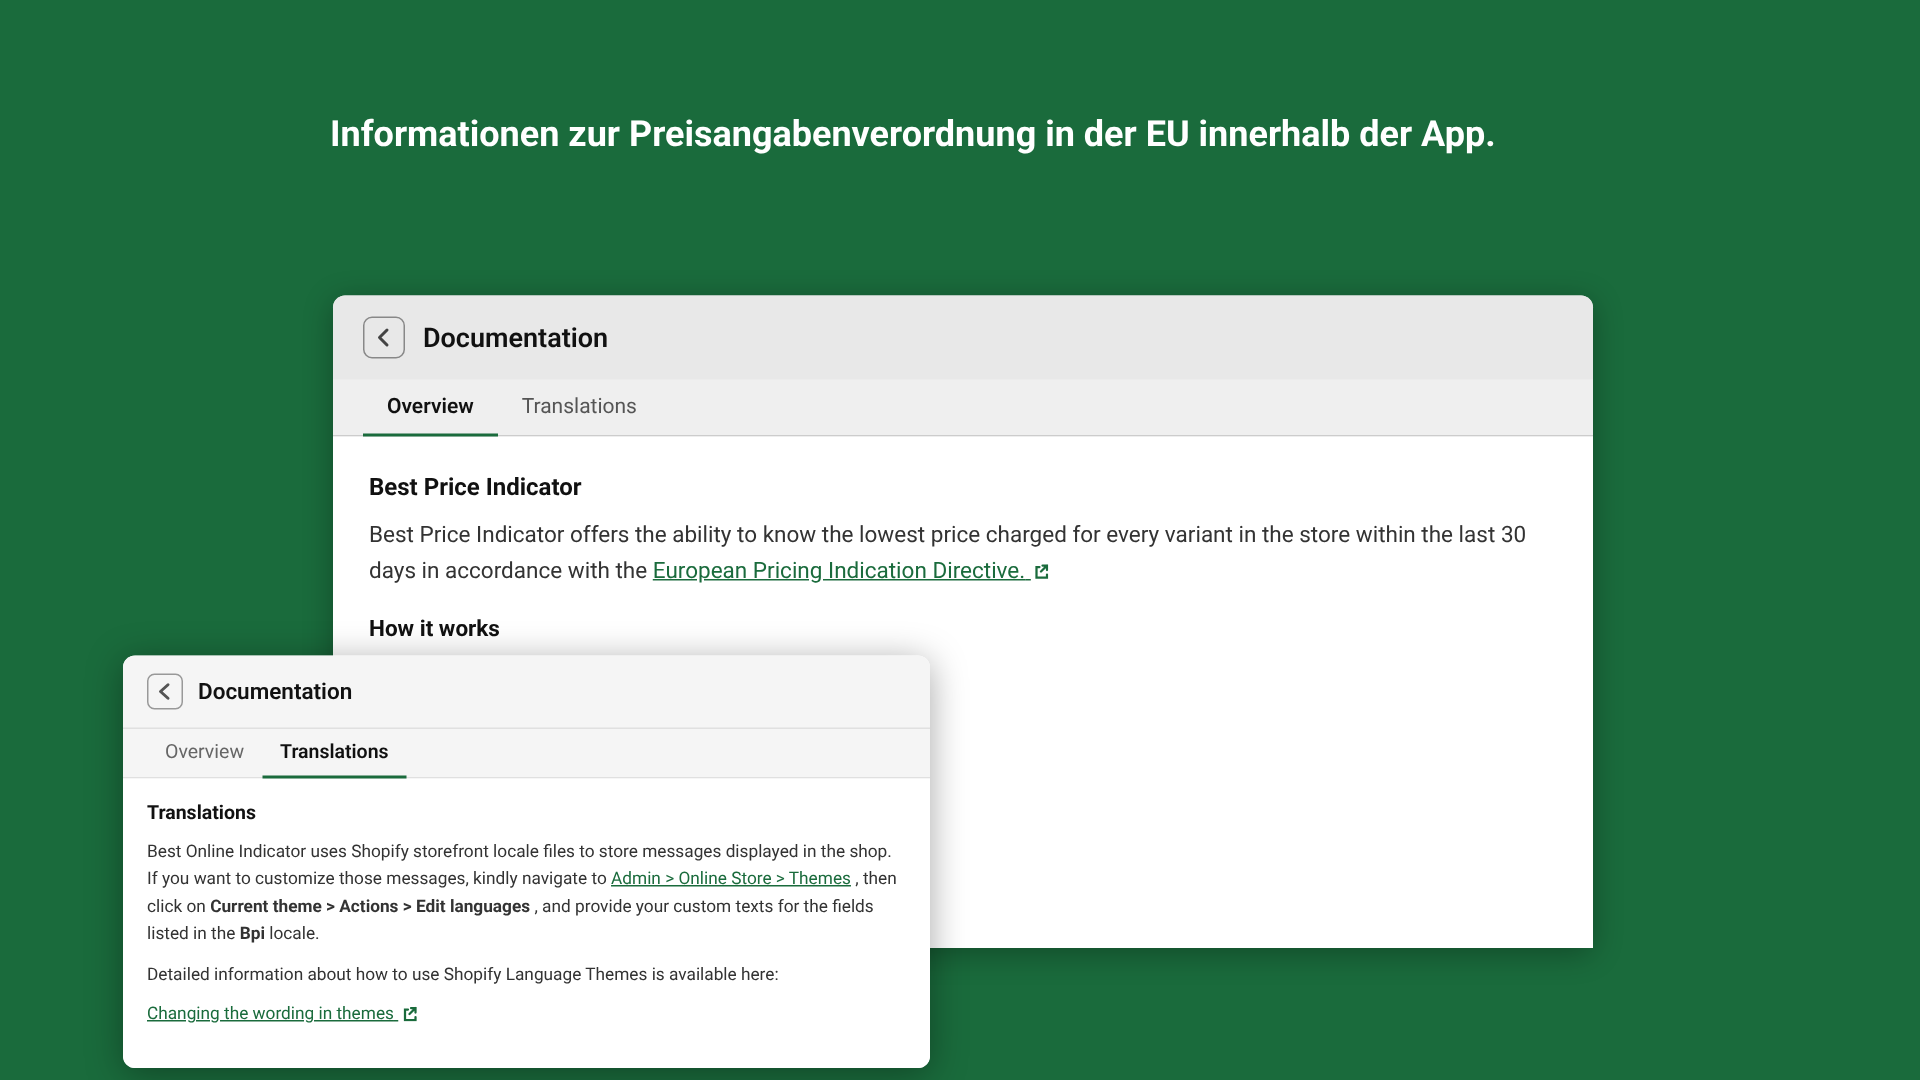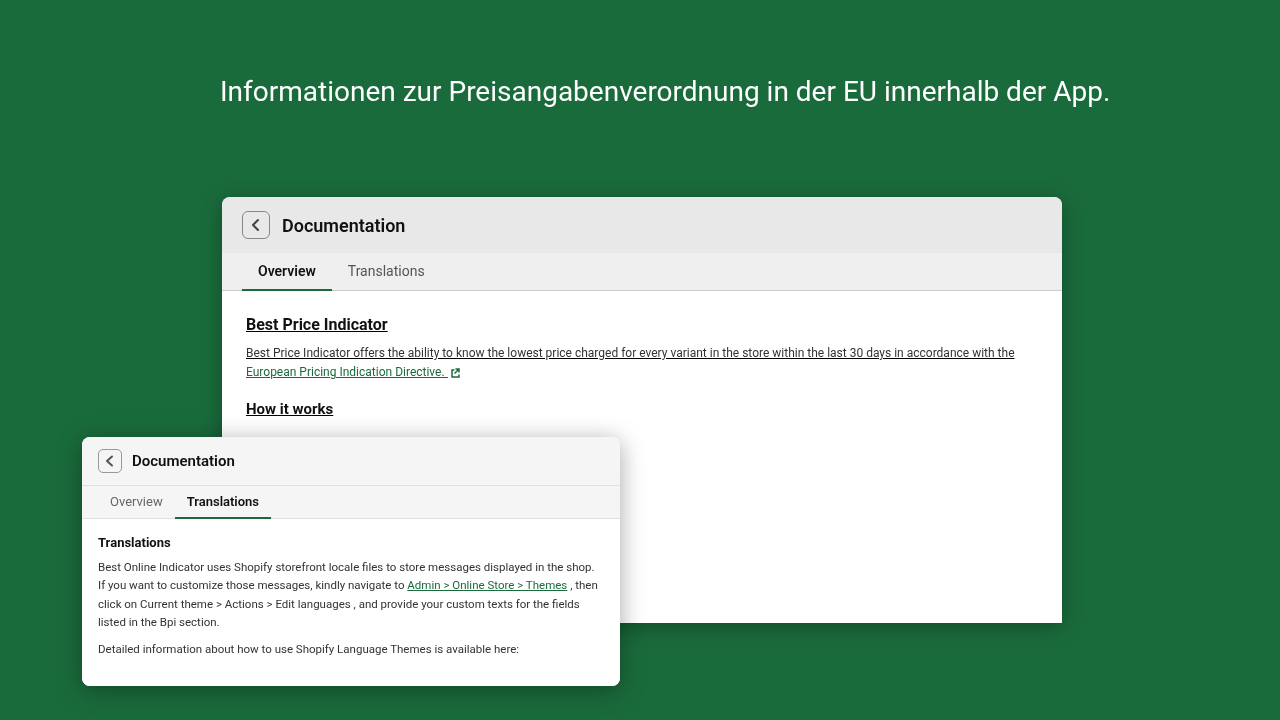--- a/index.html
+++ b/index.html
@@ -10,22 +10,22 @@
       font-family: -apple-system, BlinkMacSystemFont, 'Segoe UI', Roboto, sans-serif;
       overflow: hidden;
       position: relative;
     }
 
     .hero-text {
       position: absolute;
       top: 75px;
       left: 220px;
       color: #ffffff;
-      font-size: 28px;
-      font-weight: 400;
+      font-size: 24px;
+      font-weight: 700;
       line-height: 1.2;
       max-width: 900px;
     }
 
     
     .main-doc-panel {
       position: absolute;
       top: 197px;
       left: 222px;
       width: 840px;
@@ -87,40 +87,39 @@
 
     .main-tab.active {
       color: #111;
       font-weight: 600;
       border-bottom: 2px solid #1a6b3c;
     }
 
     .main-doc-content {
       padding: 24px 24px 32px;
       background: #fff;
-      text-decoration: underline;
     }
 
     .main-doc-content h2 {
       font-size: 16px;
       font-weight: 700;
       color: #111;
       margin-bottom: 10px;
     }
 
     .main-doc-content h3 {
       font-size: 15px;
       font-weight: 700;
       color: #111;
       margin-bottom: 27px;
       margin-top: 18px;
     }
 
     .main-doc-content p {
-      font-size: 12px;
+      font-size: 15px;
       color: #333;
       line-height: 1.6;
       margin-bottom: 12px;
     }
 
     .main-doc-content a {
       color: #1a6b3c;
       text-decoration: underline;
     }
 
@@ -233,21 +232,21 @@
       margin-bottom: 8px;
     }
 
     .front-doc-content a {
       color: #1a6b3c;
       text-decoration: underline;
       text-align: right;
     }
 
     .front-doc-content strong {
-      font-weight: 400;
+      font-weight: 700;
     }
 
     .ext-link-icon {
       display: inline-block;
       width: 10px;
       height: 10px;
       margin-left: 2px;
       vertical-align: middle;
     }
   </style>
@@ -319,19 +318,27 @@
 
   <div class="front-doc-content">
     <h4>Translations</h4>
     <p>
       <span>Best Online Indicator uses Shopify storefront locale files to store messages displayed in the shop. If you want to customize those messages, kindly navigate to</span>
       <a href="#">Admin &gt; Online Store &gt; Themes</a>
       <span>, then click on</span>
       <strong>Current theme &gt; Actions &gt; Edit languages</strong>
       <span>, and provide your custom texts for the fields listed in the</span>
       <strong>Bpi</strong>
-      <span>section.</span>
+      <span>locale.</span>
     </p>
     <p>
       <span>Detailed information about how to use Shopify Language Themes is available here:</span>
     </p>
+    <p>
+      <a href="#">
+        <span>Changing the wording in themes</span>
+        <svg class="ext-link-icon" viewBox="0 0 10 10" fill="none" stroke="#1a6b3c" stroke-width="1.5">
+          <path d="M4 2H2v7h7V7M6 1h3v3M9 1L5 5" stroke-linecap="round"></path>
+        </svg>
+      </a>
+    </p>
   </div>
 </div>
 
 </body></html>

